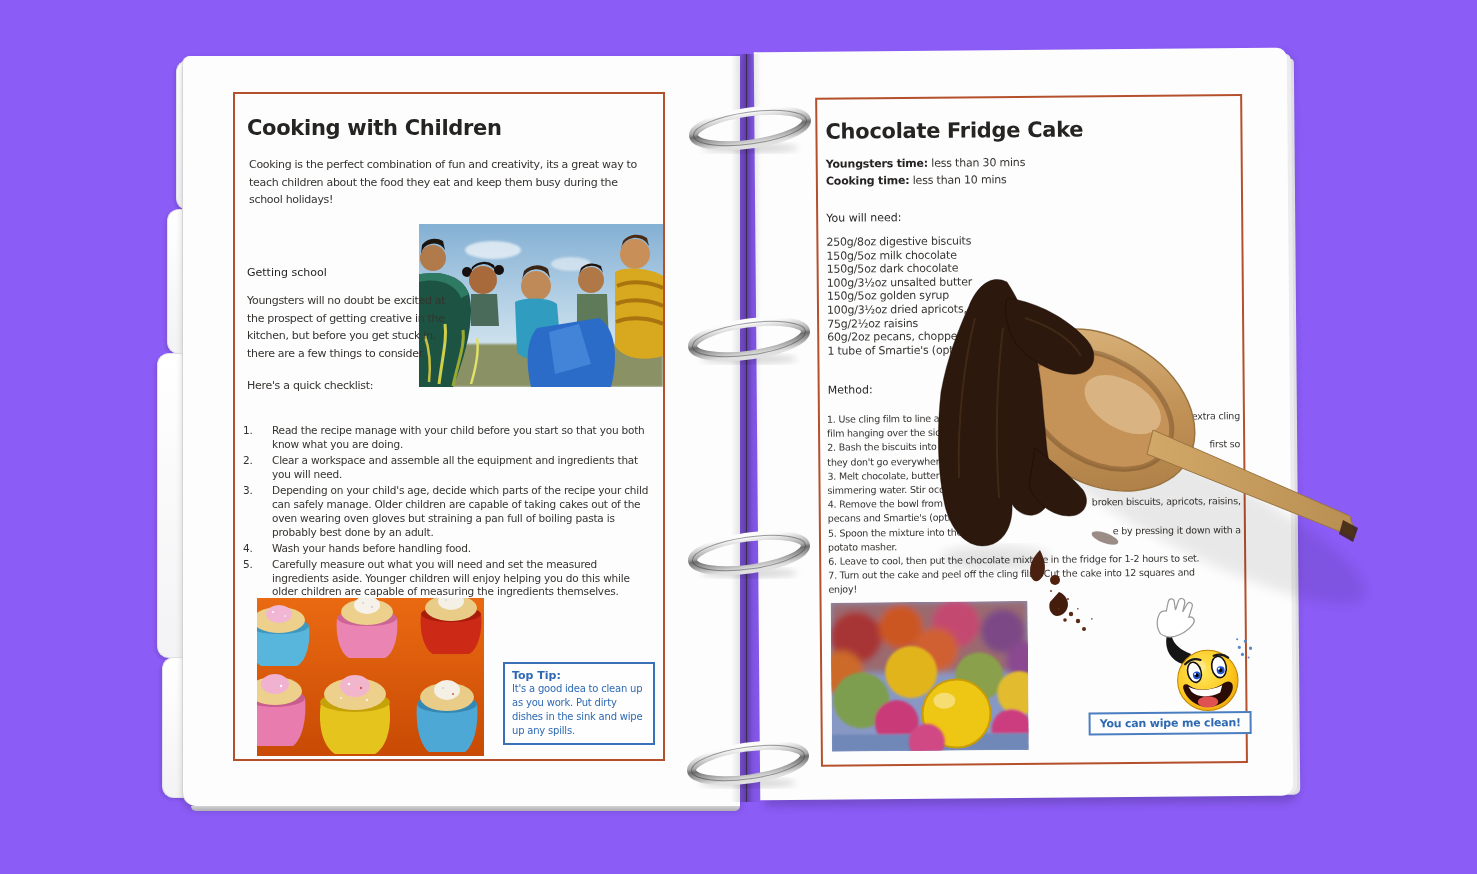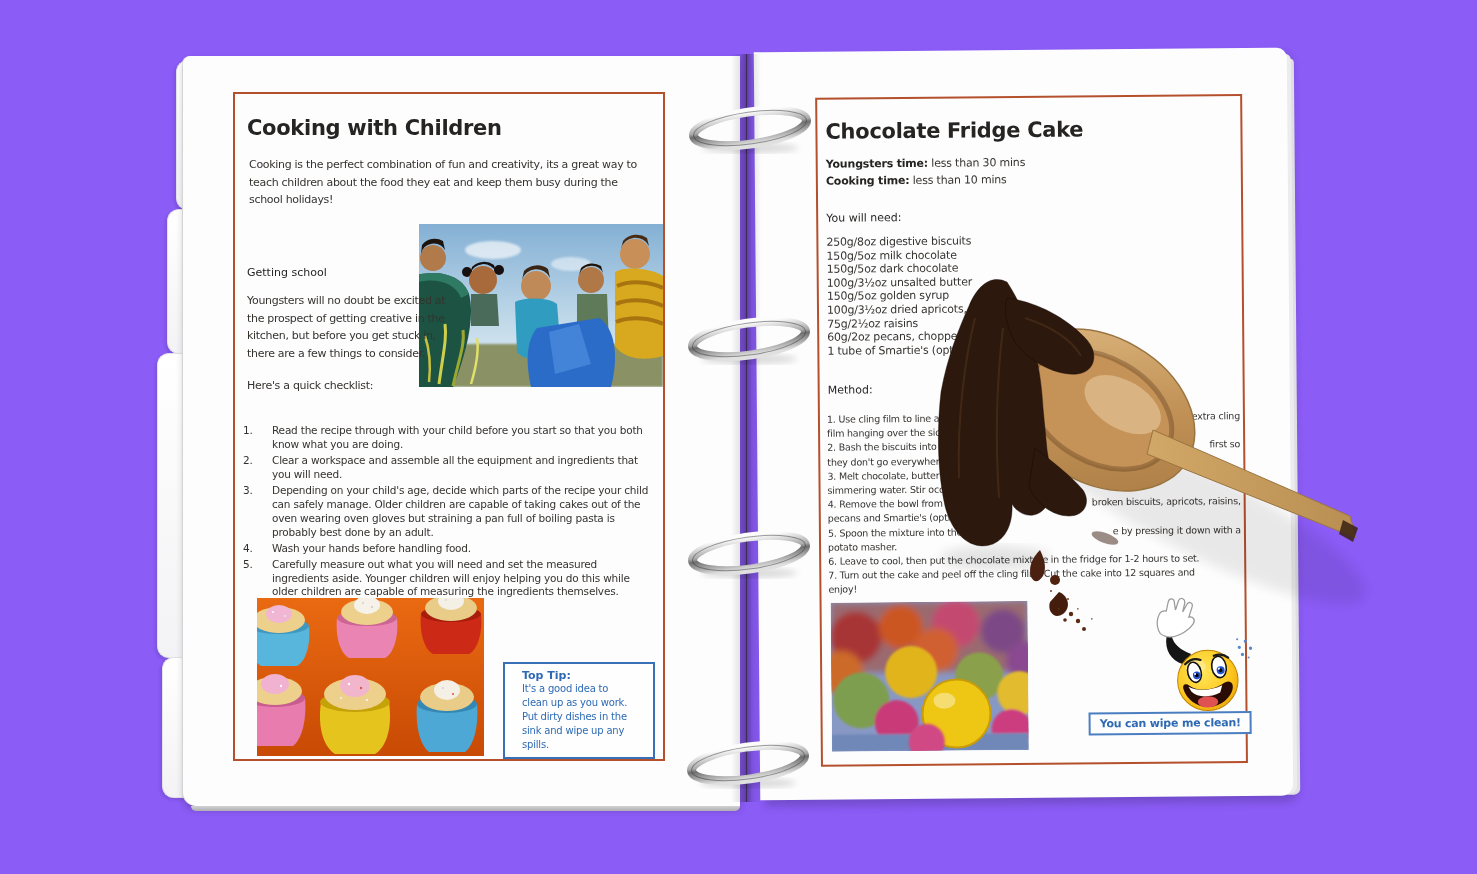--- a/index.html
+++ b/index.html
@@ -35,21 +35,21 @@
 .gs-text{left:12px;top:198px;width:204px;line-height:1.45}
 .ck-intro{left:12px;top:283px}
 .checklist{position:absolute;left:8px;top:330px;width:406px}
 .ck-item{display:flex;gap:13px;margin-bottom:2px}
 .ck-num{width:16px;flex:0 0 16px;font-size:10.5px;letter-spacing:-.2px;line-height:1.33}
 .ck-text{font-size:10.5px;letter-spacing:-.2px;line-height:1.33;color:#36332f}
 .photo{position:absolute;overflow:hidden}
 .ph-children{left:184px;top:130px;width:244px;height:163px}
 .ph-cupcakes{left:22px;top:504px;width:227px;height:158px}
 .ph-smarties{left:9px;top:503px;width:197px;height:149px}
-.tip-box{position:absolute;left:268px;top:568px;width:152px;border:2px solid #3a70b8;background:#fefefe;padding:5px 17px}
+.tip-box{position:absolute;left:268px;top:568px;width:152px;border:2px solid #3a70b8;background:#fefefe;padding:5px 7px}
 .tip-head{font-size:11px;font-weight:bold;color:#2e6ab4}
 .tip-text{font-size:10px;letter-spacing:-.2px;line-height:1.4;color:#2e6ab4}
 
 .frame-r h1{left:8px;top:20px}
 .meta-line{position:absolute;font-size:11px;letter-spacing:-.2px;color:#36332f;white-space:nowrap}
 .meta1{left:8px;top:58px}.meta2{left:8px;top:75px}
 .meta-line b{color:#262422}
 .need-head{left:8px;top:112px}
 .ingredients{position:absolute;left:8px;top:136px;width:300px}
 .ing{font-size:11px;letter-spacing:-.2px;line-height:13.6px;white-space:nowrap;color:#36332f}
@@ -125,21 +125,21 @@
       </div>
 
       <h2 class="gs-head">Getting school</h2>
       <p class="body-txt gs-text">Youngsters will no doubt be excited at the prospect of getting creative in the kitchen, but before you get stuck in, there are a few things to consider.</p>
       <p class="body-txt ck-intro">Here's a quick checklist:</p>
 
       <div class="checklist">
 
           <div class="ck-item">
             <span class="ck-num">1.</span>
-            <span class="ck-text">Read the recipe through with your child before you start so that you both know what you are doing.</span>
+            <span class="ck-text">Read the recipe manage with your child before you start so that you both know what you are doing.</span>
           </div>
 
           <div class="ck-item">
             <span class="ck-num">2.</span>
             <span class="ck-text">Clear a workspace and assemble all the equipment and ingredients that you will need.</span>
           </div>
 
           <div class="ck-item">
             <span class="ck-num">3.</span>
             <span class="ck-text">Depending on your child's age, decide which parts of the recipe your child can safely manage. Older children are capable of taking cakes out of the oven wearing oven gloves but straining a pan full of boiling pasta is probably best done by an adult.</span>

